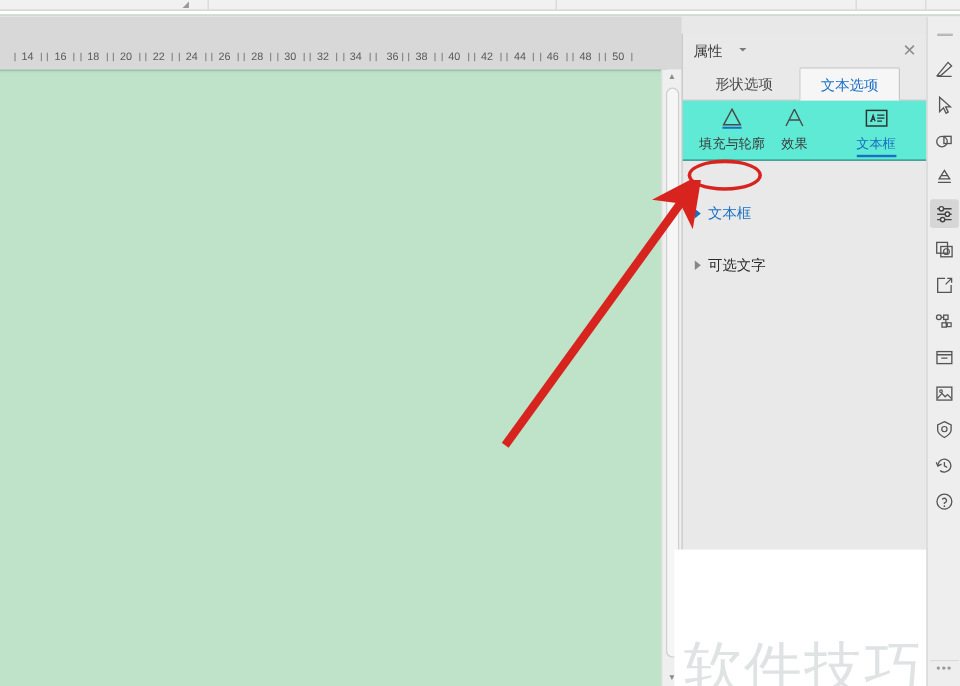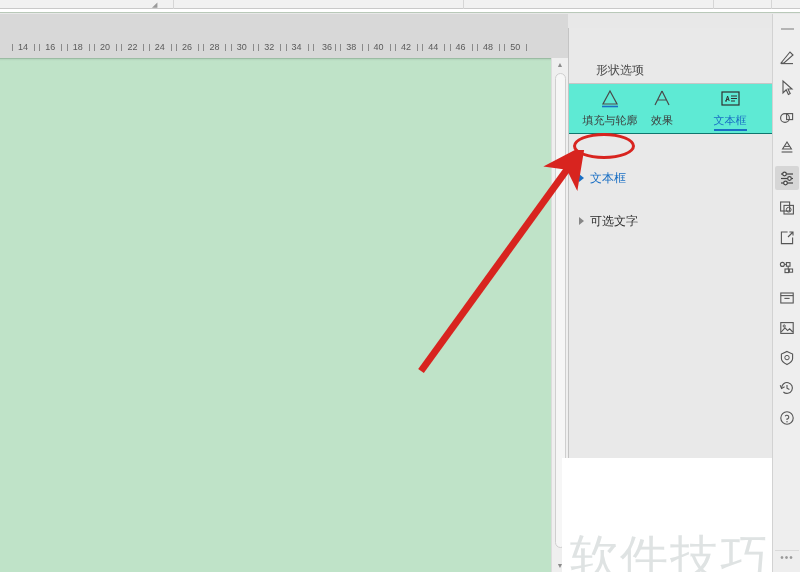--- a/index.html
+++ b/index.html
@@ -319,23 +319,29 @@
   <div class="canvas-shadow"></div>
 
   <div class="vscroll">
     <div class="vs-up">▲</div>
     <div class="vs-thumb"></div>
     <div class="vs-dn">▼</div>
   </div>
 
   <div class="panel">
 
+    <div class="panel-titlebar">
+      <div class="panel-title">属性</div>
+      <div class="panel-title-caret"></div>
+      <div class="panel-close">✕</div>
+    </div>
 
     <div class="tabstrip">
       <div class="tab shape">形状选项</div>
+      <div class="tab text">文本选项</div>
     </div>
 
     <div class="subtabs">
 
       <div class="subtab fill">
         <div class="st-icon">
           <svg width="28" height="24" viewBox="0 0 28 24">
             <path d="M14 5 L21 18 L7 18 Z" fill="none" stroke="#4a4a4a" stroke-width="1.2"></path>
             <line x1="6" y1="20.5" x2="22" y2="20.5" stroke="#1a6fc4" stroke-width="1.6"></line>
           </svg>

